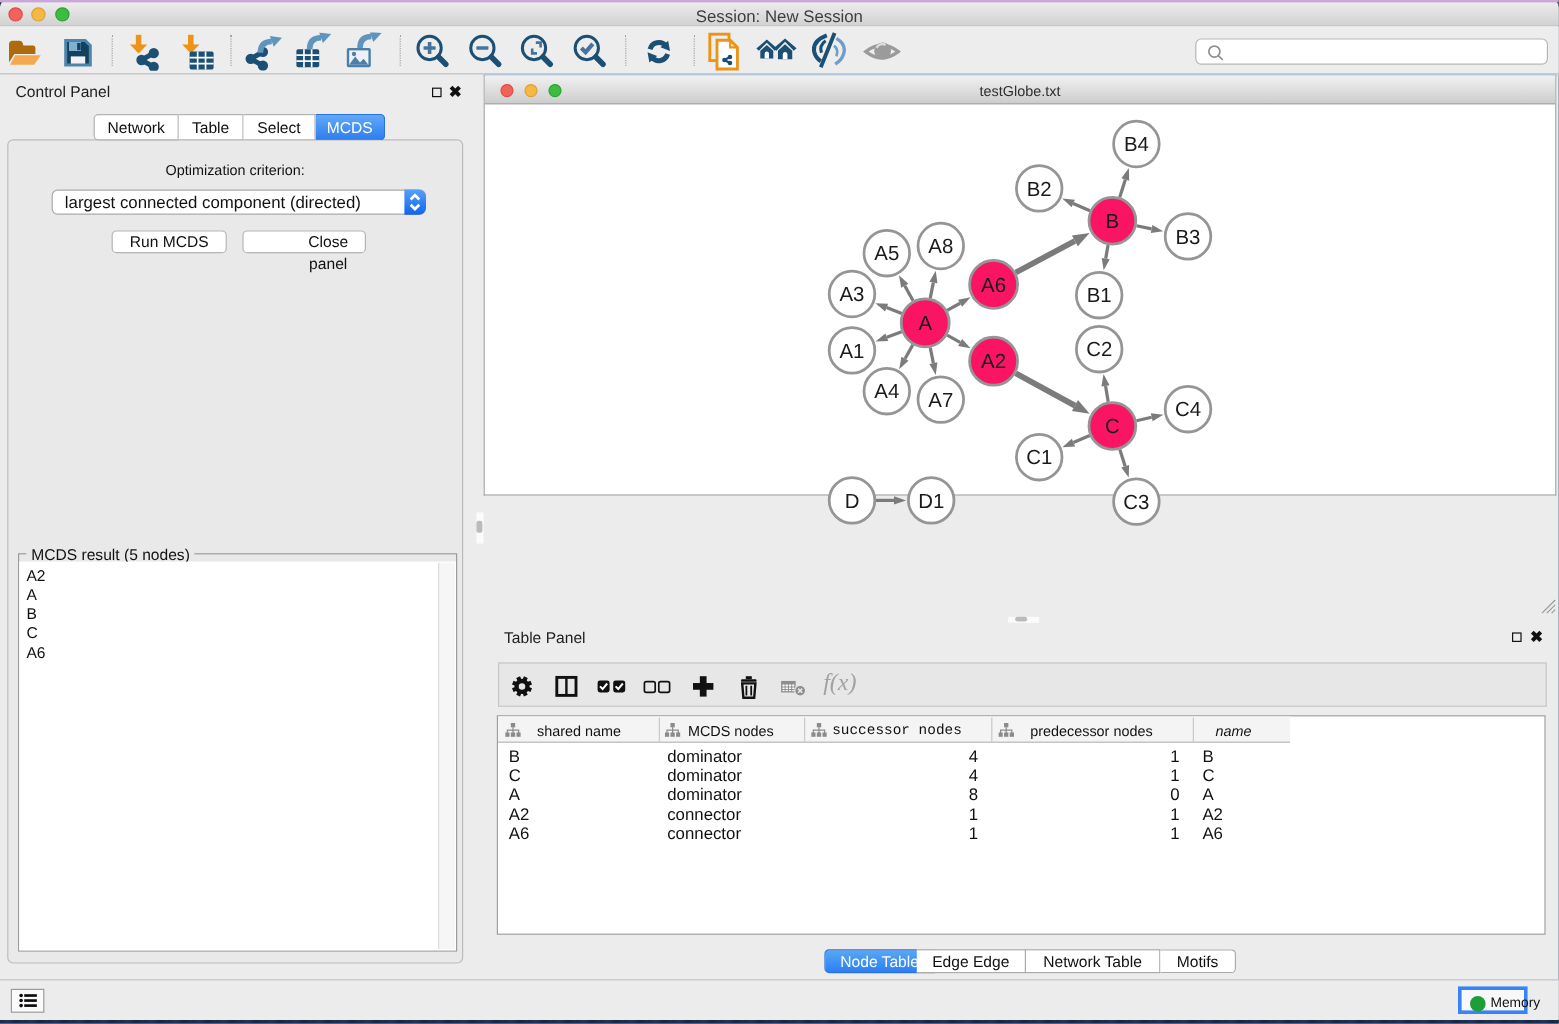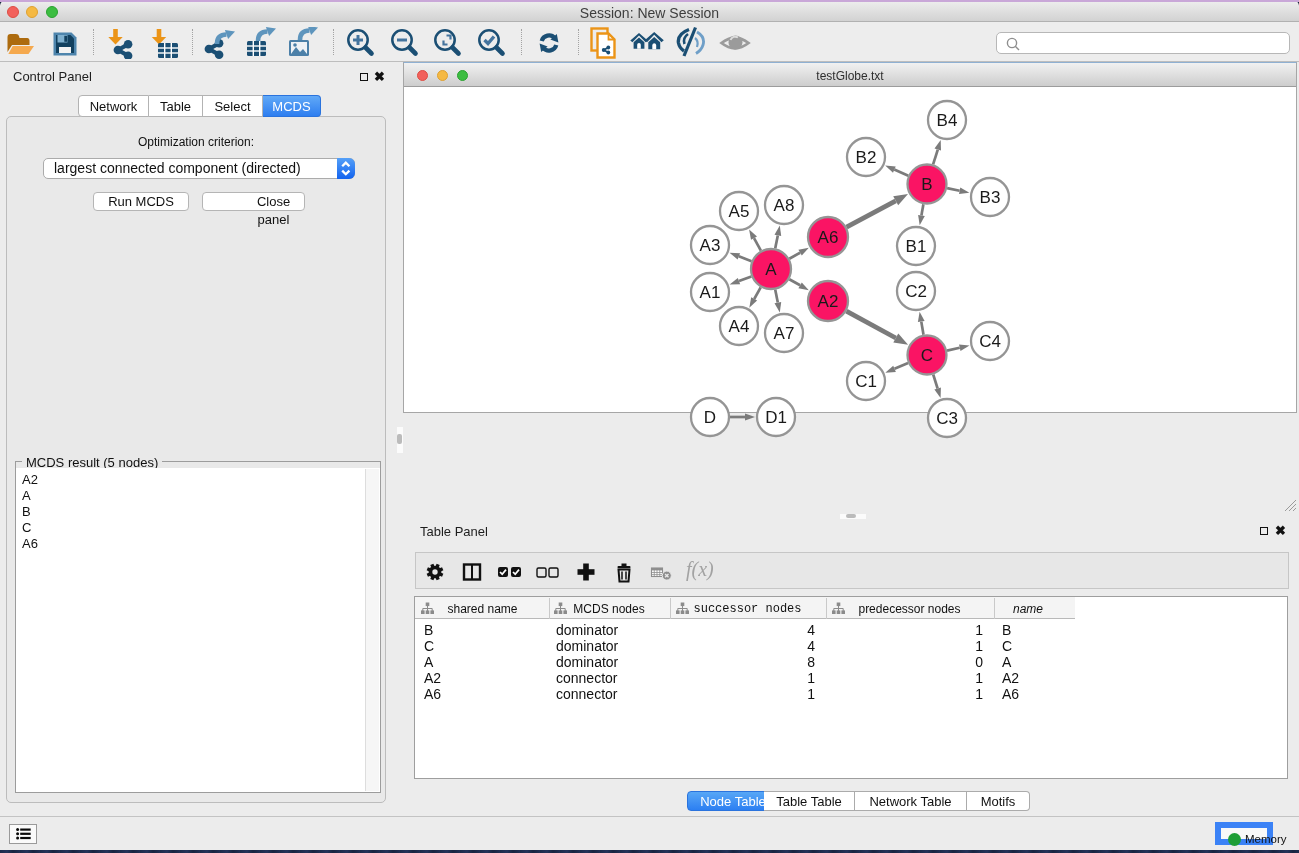--- a/index.html
+++ b/index.html
@@ -49,21 +49,21 @@
 .hsep { position:absolute; top:598px; height:21px; border-left:1px solid #c9c9c9; }
 .hc { position:absolute; top:602px; font-size:12px; color:#111; text-align:center; }
 .cell { position:absolute; font-size:14px;  color:#111; }
 .num { text-align:right; }
 
 .btab { position:absolute; top:791px; height:20px; background:#fff; border:1px solid #ababab; border-left:none; font-size:13px; color:#111; text-align:center; line-height:19px; }
 #btab-node { background:linear-gradient(#58a7f6,#2c7ff2); color:#fff; border-color:#2a73dd; }
 
 #statusbar { position:absolute; left:0; top:816px; width:1299px; height:34px; background:#ececec; border-top:1px solid #c3c3c3; }
 #listbtn { position:absolute; left:9px; top:824px; width:28px; height:20px; background:#fafafa; border:1px solid #9a9a9a; }
-#membtn { position:absolute; left:1215px; top:822px; width:58px; height:23px; background:#f8f8f8; border:6px solid #3b82f6; }
+#membtn { position:absolute; left:1215px; top:822px; width:58px; height:23px; background:#f8f8f8; border:3px solid #3b82f6; }
 #membtn .dot { position:absolute; left:7px; top:5px; width:13px; height:13px; border-radius:50%; background:#1e9e36; }
 #membtn .t { position:absolute; left:24px; top:5px; font-size:11.5px; color:#111; }
 #bottomstrip { position:absolute; left:0; top:850px; width:1299px; height:3px; background:repeating-linear-gradient(90deg,#1d2a4a 0px,#25335a 7px,#182440 13px,#212e52 20px); }
 .tinysb { position:absolute; background:#bbb; border-radius:2px; }
 </style>
 </head>
 <body>
 <div id="topstrip"></div>
 <div id="app">
   <div id="titlebar">
@@ -435,21 +435,21 @@
   <div class="cell" style="left:556px;top:670px;">connector</div>
   <div class="cell num" style="left:700px;top:670px;width:115px;">1</div>
   <div class="cell num" style="left:868px;top:670px;width:115px;">1</div>
   <div class="cell" style="left:1002px;top:670px;">A2</div>
   <div class="cell" style="left:424px;top:686px;">A6</div>
   <div class="cell" style="left:556px;top:686px;">connector</div>
   <div class="cell num" style="left:700px;top:686px;width:115px;">1</div>
   <div class="cell num" style="left:868px;top:686px;width:115px;">1</div>
   <div class="cell" style="left:1002px;top:686px;">A6</div>
   <div class="btab" id="btab-node" style="left:648px;width:92px;border-left:1px solid #2a73dd;border-radius:4px 0 0 4px;margin-left:39px;">Node Table</div>
-  <div class="btab" style="left:764px;width:91px;">Table Table</div>
+  <div class="btab" style="left:764px;width:91px;">Edge Edge</div>
   <div class="btab" style="left:855px;width:112px;">Network Table</div>
   <div class="btab" style="left:967px;width:63px;border-radius:0 4px 4px 0;">Motifs</div>
   <div id="statusbar"></div>
   <div id="listbtn"><svg width="26" height="18" viewBox="0 0 26 18">
         <circle cx="7.6" cy="4.6" r="1.5" fill="#0a0a0a"></circle>
         <circle cx="7.6" cy="8.8" r="1.5" fill="#0a0a0a"></circle>
         <circle cx="7.6" cy="13" r="1.5" fill="#0a0a0a"></circle>
         <rect x="10.2" y="3.5" width="10.5" height="2.2" fill="#0a0a0a"></rect>
         <rect x="10.2" y="7.7" width="10.5" height="2.2" fill="#0a0a0a"></rect>
         <rect x="10.2" y="11.9" width="10.5" height="2.2" fill="#0a0a0a"></rect>

